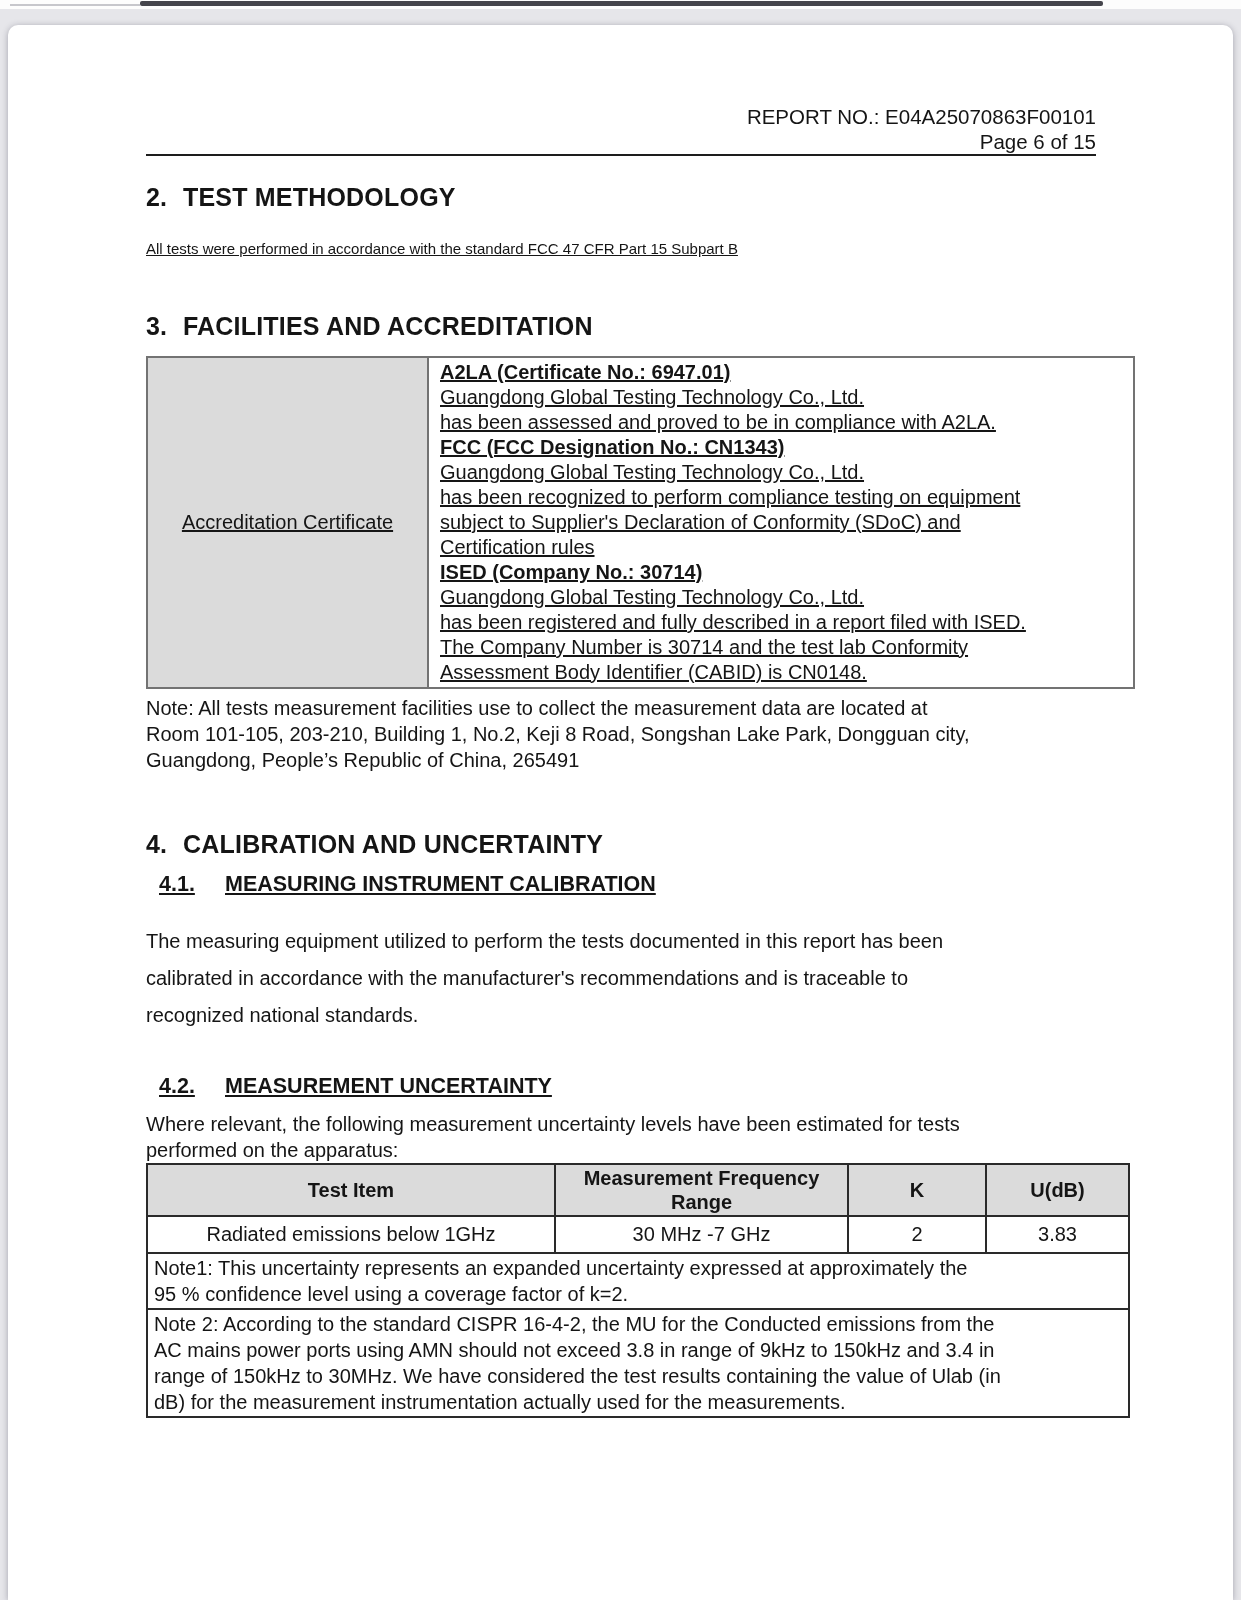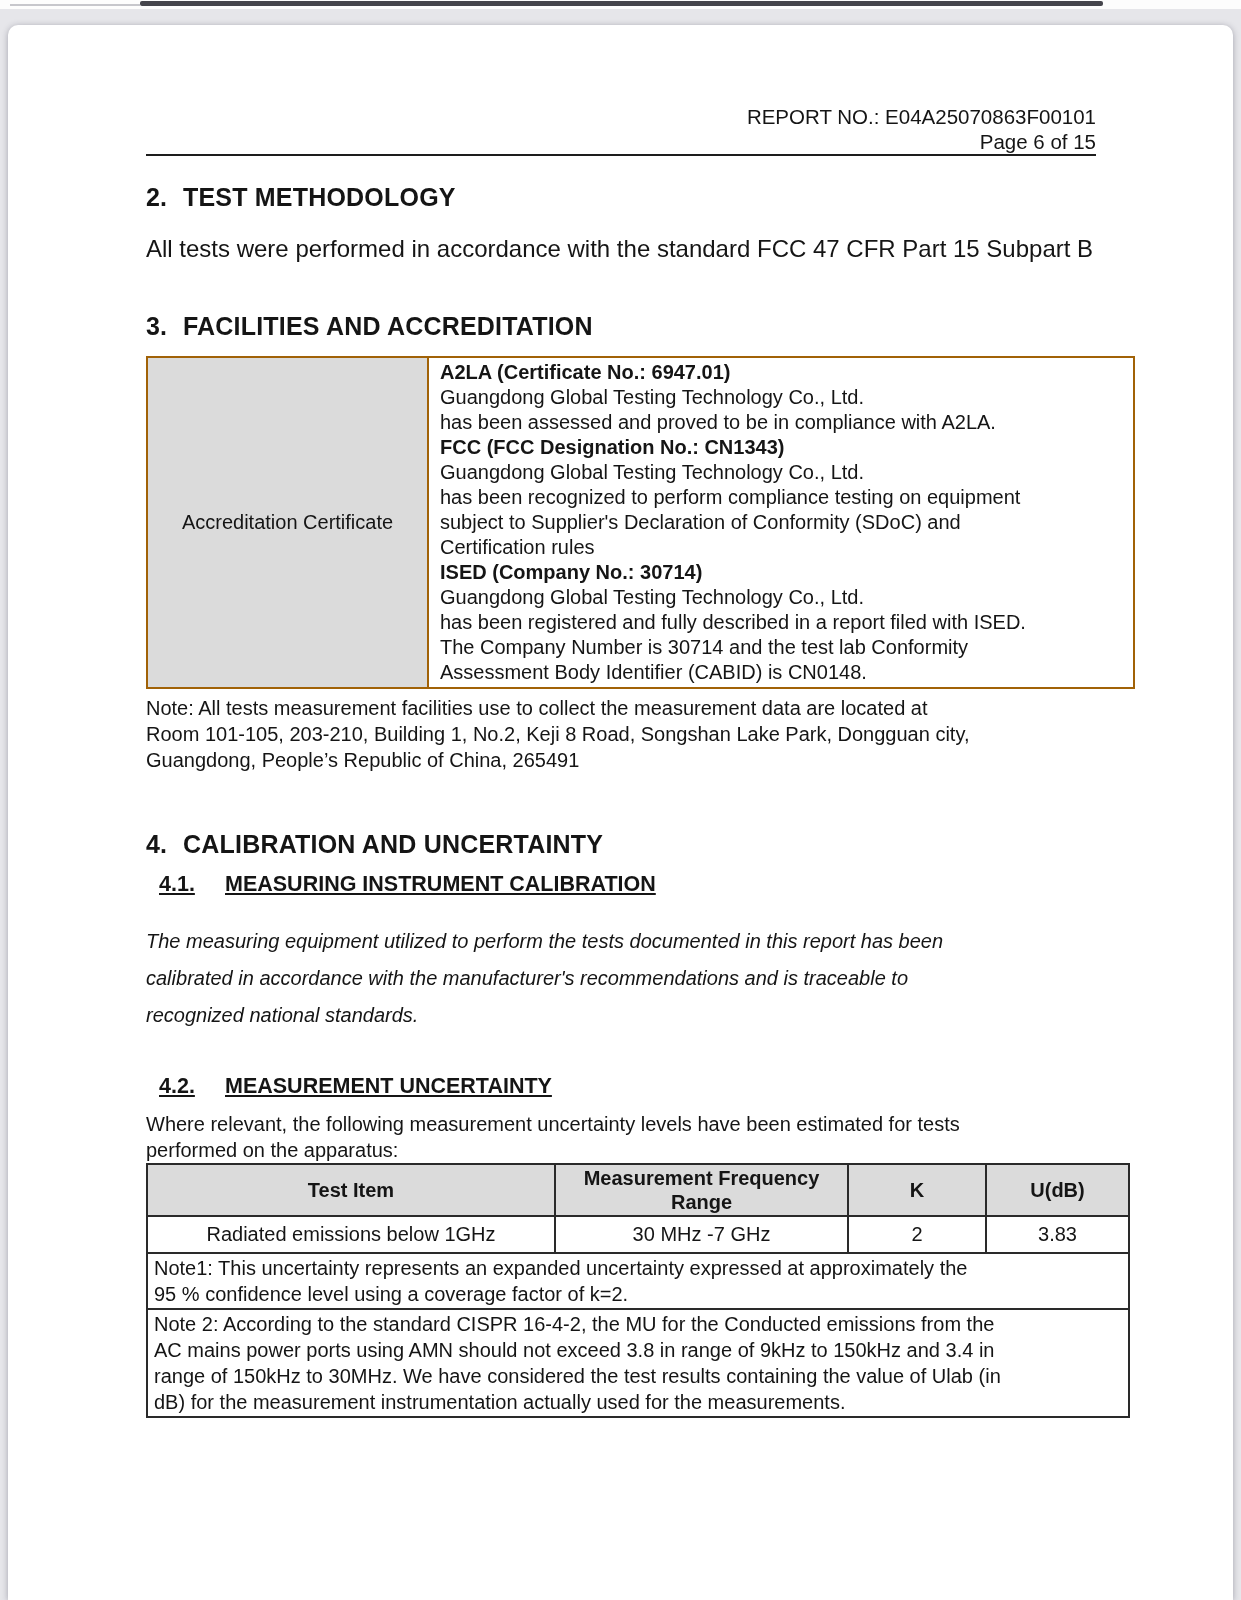--- a/index.html
+++ b/index.html
@@ -20,34 +20,34 @@
   .content{position:absolute;left:138px;top:0;width:950px;margin-top:32px;}
   
   .doc-header{margin-top:47px;text-align:right;font-size:20.5px;line-height:25px;
     border-bottom:2px solid #1d1d1d;padding-bottom:0px;}
   
   .h-main{display:flex;font-weight:bold;font-size:25px;line-height:29px;letter-spacing:.2px;}
   .h-main .num{width:37px;flex:none;}
   .h-sub{display:flex;font-weight:bold;font-size:21.5px;line-height:26px;padding-left:13px;text-decoration:underline;}
   .h-sub .num{width:66px;flex:none;}
   .s2-head{margin-top:27px;}
-  .s2-para{margin-top:24px;font-size:24px;line-height:26px;white-space:nowrap;}
+  .s2-para{margin-top:24px;font-size:15px;line-height:26px;white-space:nowrap;text-decoration:underline;}
   .s3-head{margin-top:50px;}
   
   .acc-table{margin-top:15px;border-collapse:collapse;width:950px;table-layout:fixed;}
-  .acc-table td{border:2px solid #a16207;vertical-align:middle;}
+  .acc-table td{border:2px solid #737373;vertical-align:middle;text-decoration:underline;}
   .acc-label{width:263px;background:#dbdbdb;text-align:center;font-size:20px;padding:0 8px;}
   .acc-content{width:685px;padding:2px 8px 2px 11px;}
   .acc-line{font-size:20px;line-height:25px;white-space:nowrap;}
   .acc-line.b{font-weight:bold;}
   .tbl-note{margin-top:6px;font-size:20px;line-height:26px;}
   .tbl-note .line{white-space:nowrap;}
   .s4-head{margin-top:57px;}
   .s41-head{margin-top:12px;}
-  .s41-para{margin-top:26px;font-size:20px;line-height:37px;font-style:italic;}
+  .s41-para{margin-top:26px;font-size:20px;line-height:37px;}
   .s41-para .line{white-space:nowrap;}
   .s42-head{margin-top:39px;}
   .s42-intro{margin-top:12px;font-size:20px;line-height:26px;}
   .s42-intro .line{white-space:nowrap;}
   
   .u-table{margin-top:0px;border-collapse:collapse;width:950px;table-layout:fixed;}
   .u-table td,.u-table th{border:2px solid #2a2a2a;font-size:20px;}
   .u-table th{background:#dbdbdb;font-weight:bold;text-align:center;line-height:24px;padding:1px 4px;vertical-align:middle;}
   .col-item{width:398px;}.col-range{width:283px;}.col-k{width:128px;}.col-u{width:133px;}
   .u-table td.val{text-align:center;padding:5px 2px;line-height:25px;white-space:nowrap;}

